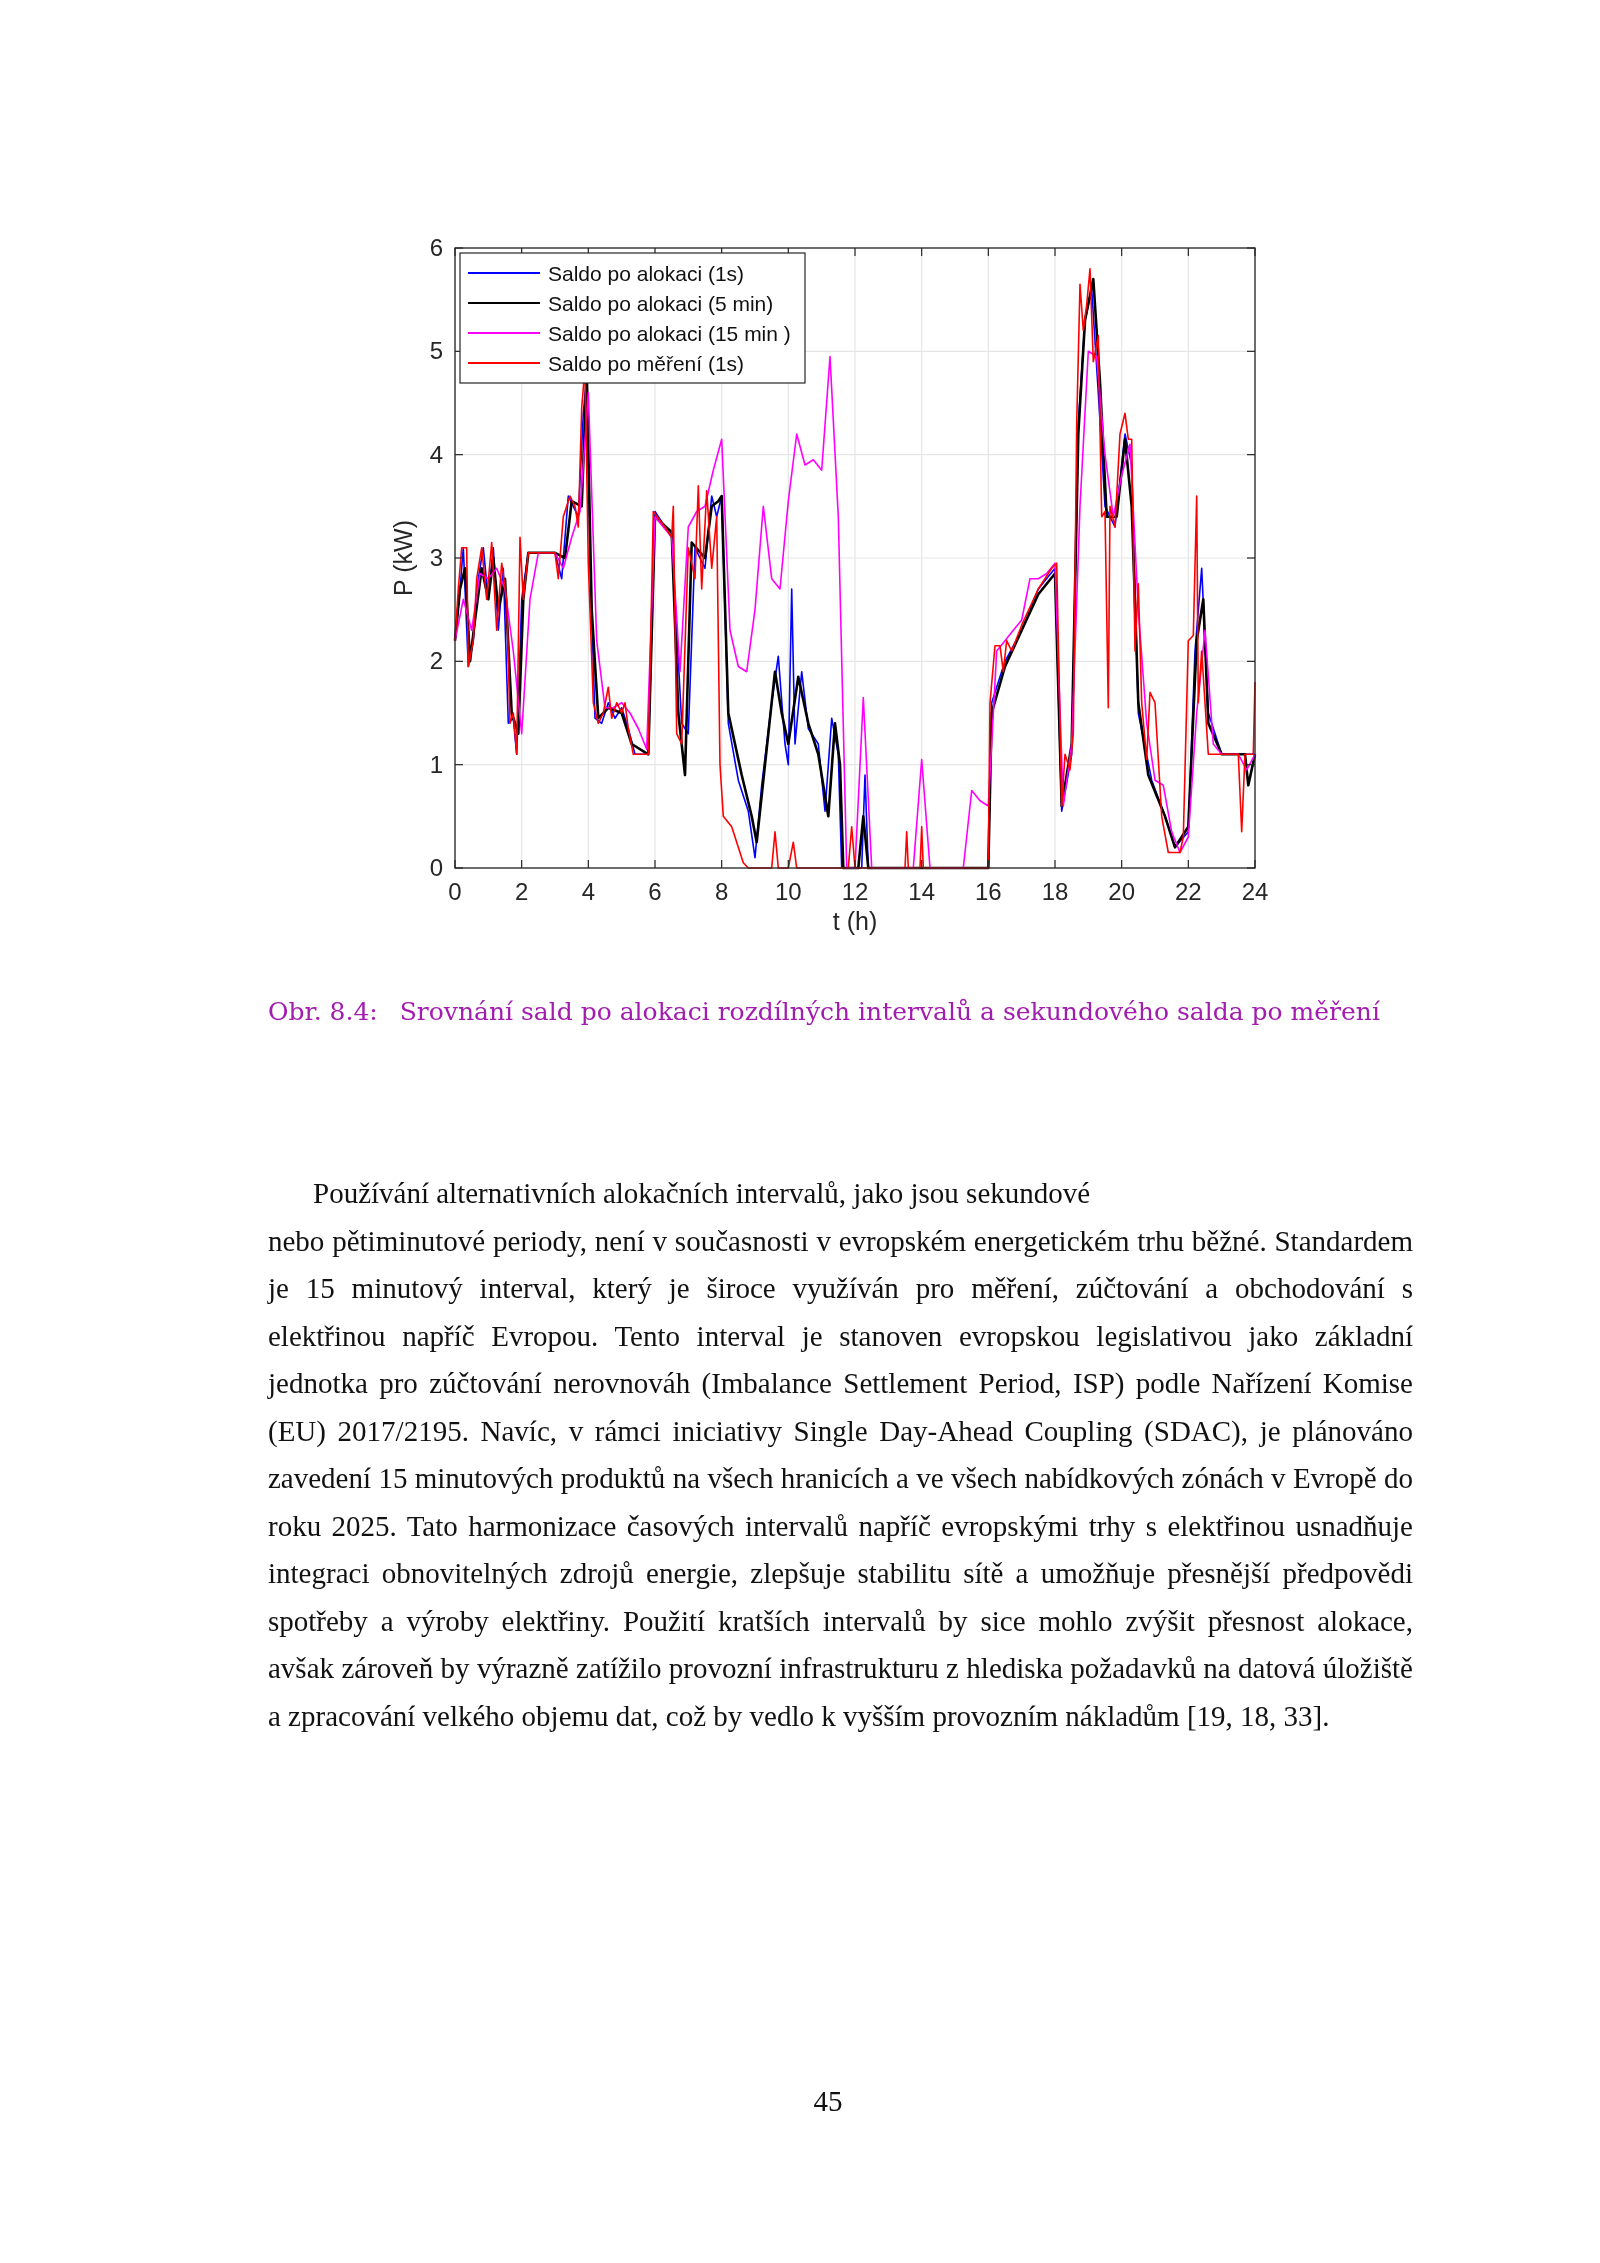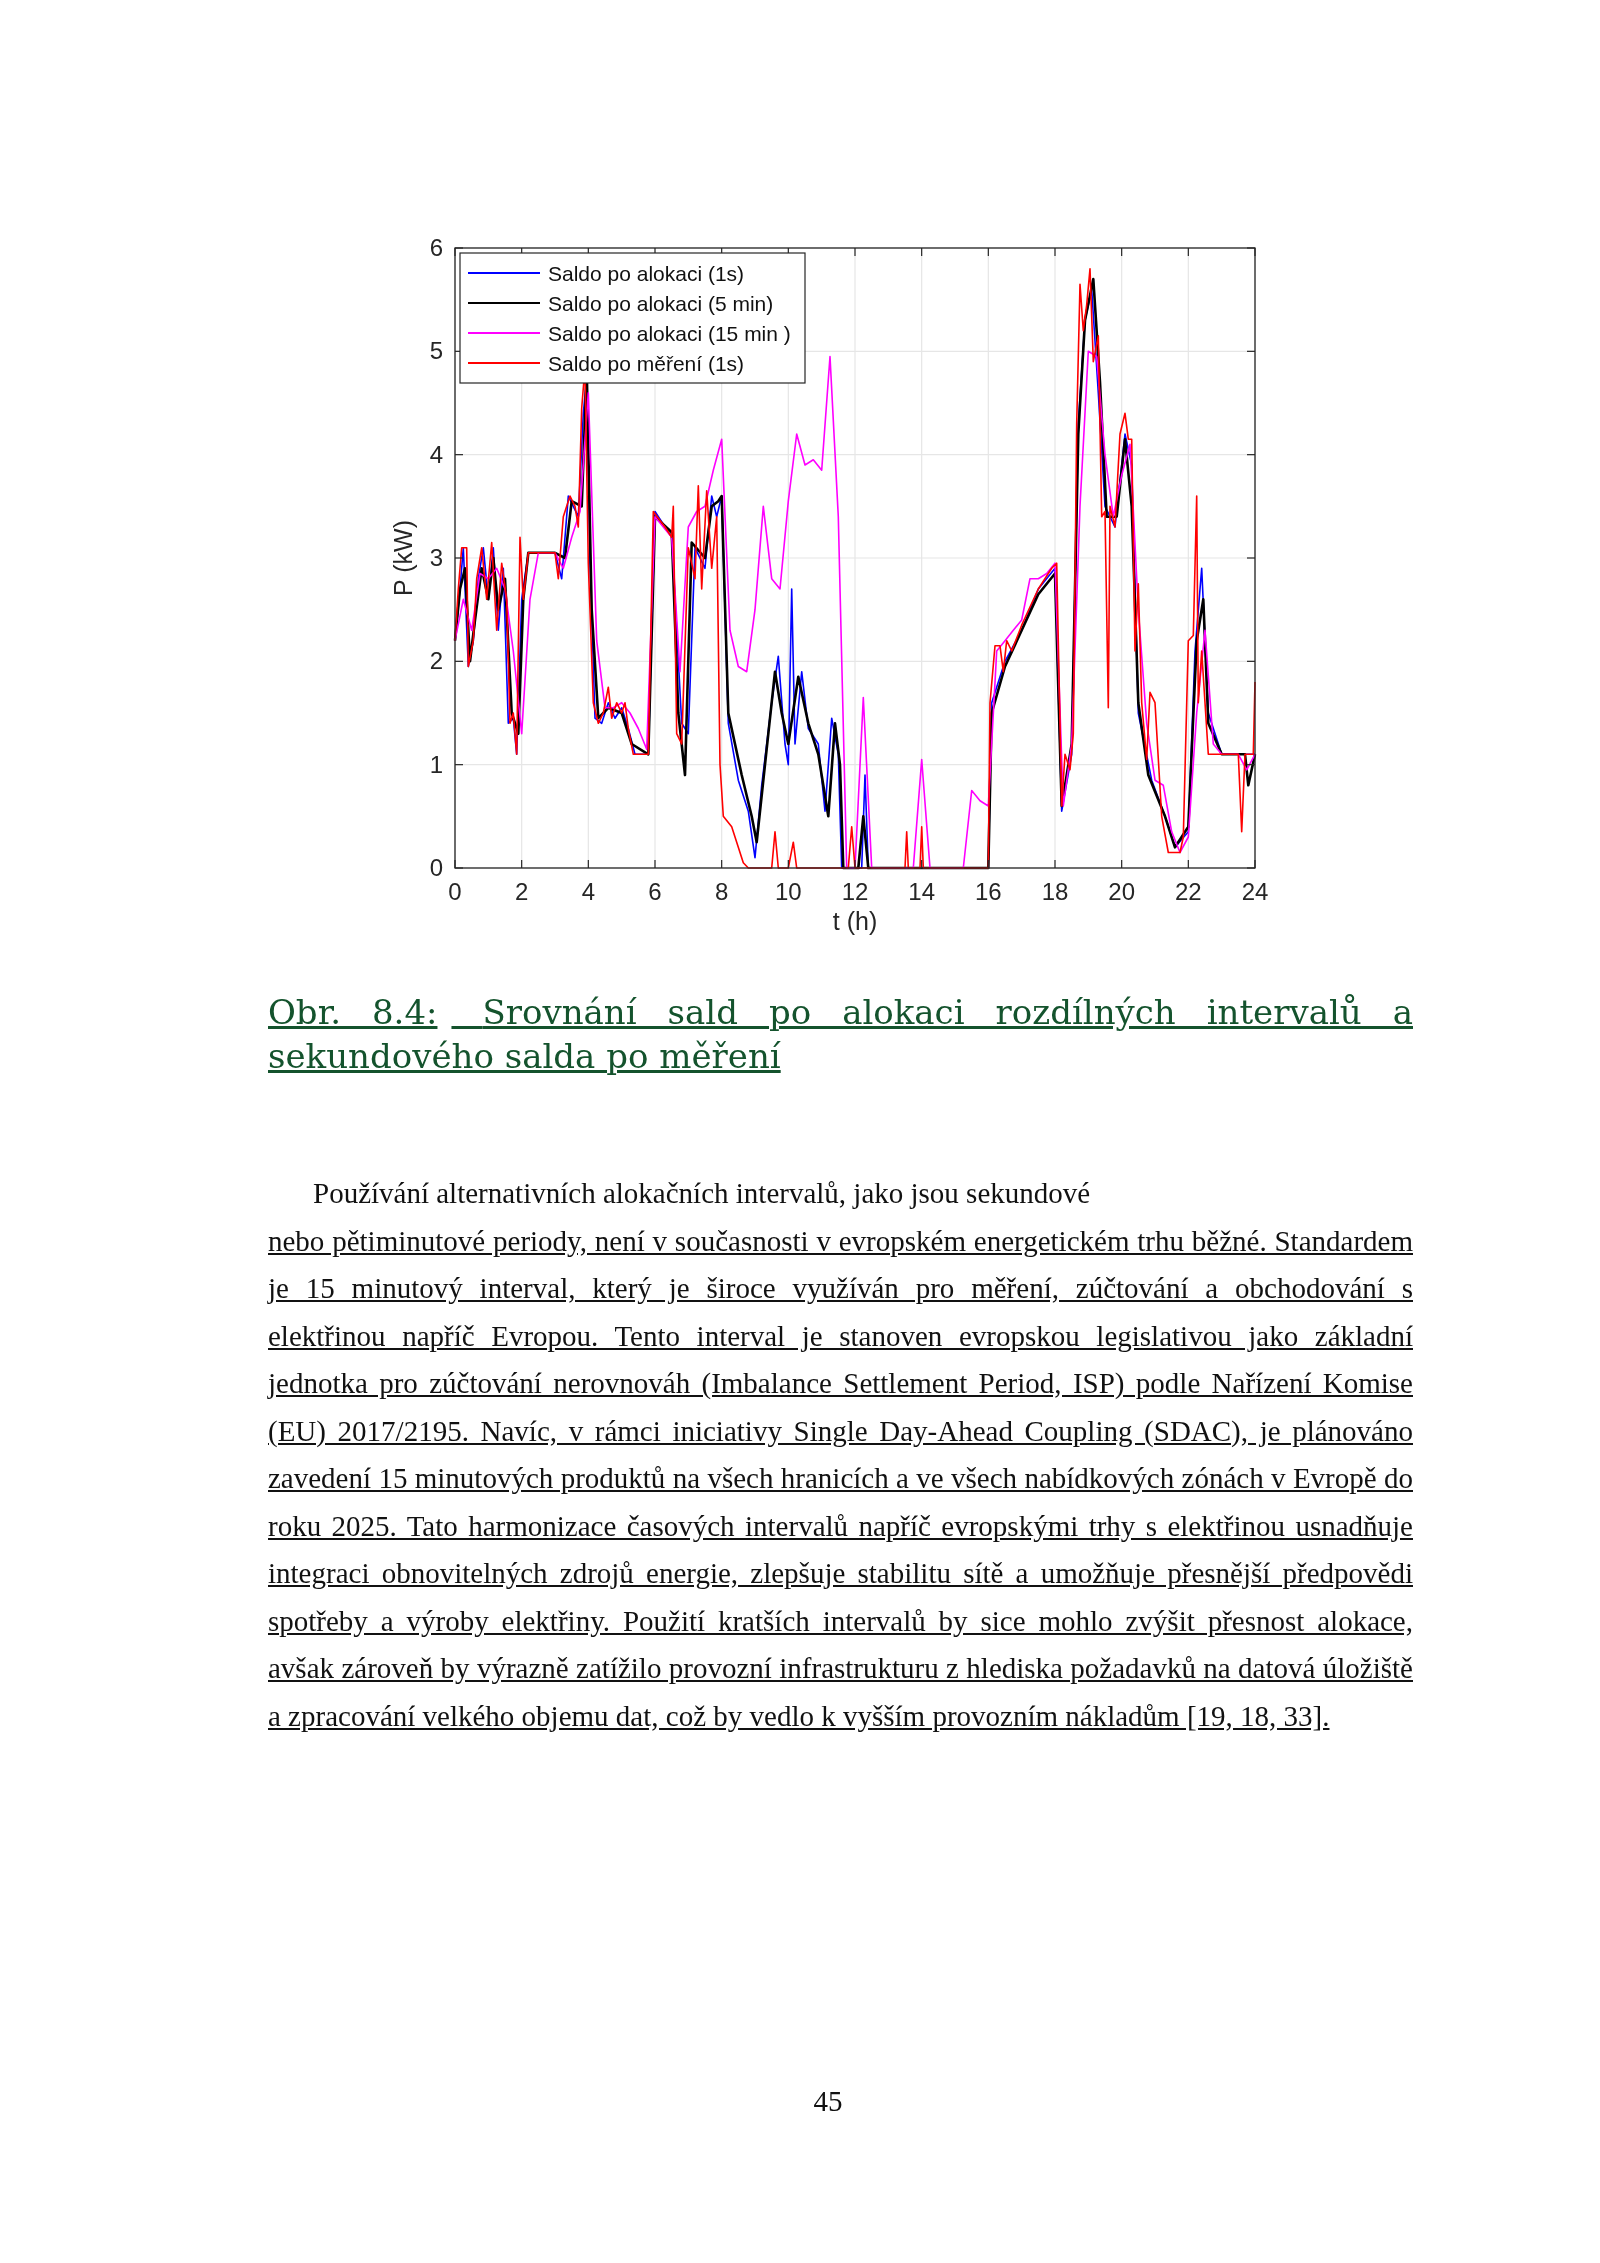--- a/index.html
+++ b/index.html
@@ -2,30 +2,30 @@
 <html><head>
   <meta charset="utf-8">
   <style>
     html, body { margin: 0; padding: 0; background: #ffffff; }
     body { width: 1600px; height: 2263px; position: relative; overflow: hidden; }
     .chart-wrap { position: absolute; left: 380px; top: 230px; width: 900px; height: 720px; }
     svg text { font-family: "Liberation Sans", sans-serif; }
     .caption {
       position: absolute; left: 268px; top: 990px; width: 1145px;
       font-family: "DejaVu Serif", "Liberation Serif", serif;
-      font-size: 34px; line-height: 44px; color: #14532d; text-align: justify; text-decoration: underline;
+      font-size: 25px; line-height: 44px; color: #a21caf; text-align: justify;
     }
     .caption .label { margin-right: 14px; }
     .body-text {
       position: absolute; left: 268px; top: 1150px; width: 1145px;
       font-family: "Liberation Serif", "DejaVu Serif", serif;
       font-size: 29px; line-height: 47.5px; color: #111; text-align: justify;
     }
     .body-text .first-line { display: block; text-indent: 45px; text-align: left; margin-top: 20px; }
-    .body-text .rest { display: block; text-align: justify; text-decoration: underline; }
+    .body-text .rest { display: block; text-align: justify; }
     .page-number {
       position: absolute; left: 0; width: 1600px; top: 2085px; text-align: center;
       font-family: "Liberation Serif", "DejaVu Serif", serif; font-size: 29px; color: #111; padding-left: 28px;
     }
   </style>
 </head>
 <body>
 
 <div class="chart-wrap">
   <svg id="chart" width="900" height="720" viewBox="0 0 900 720">

